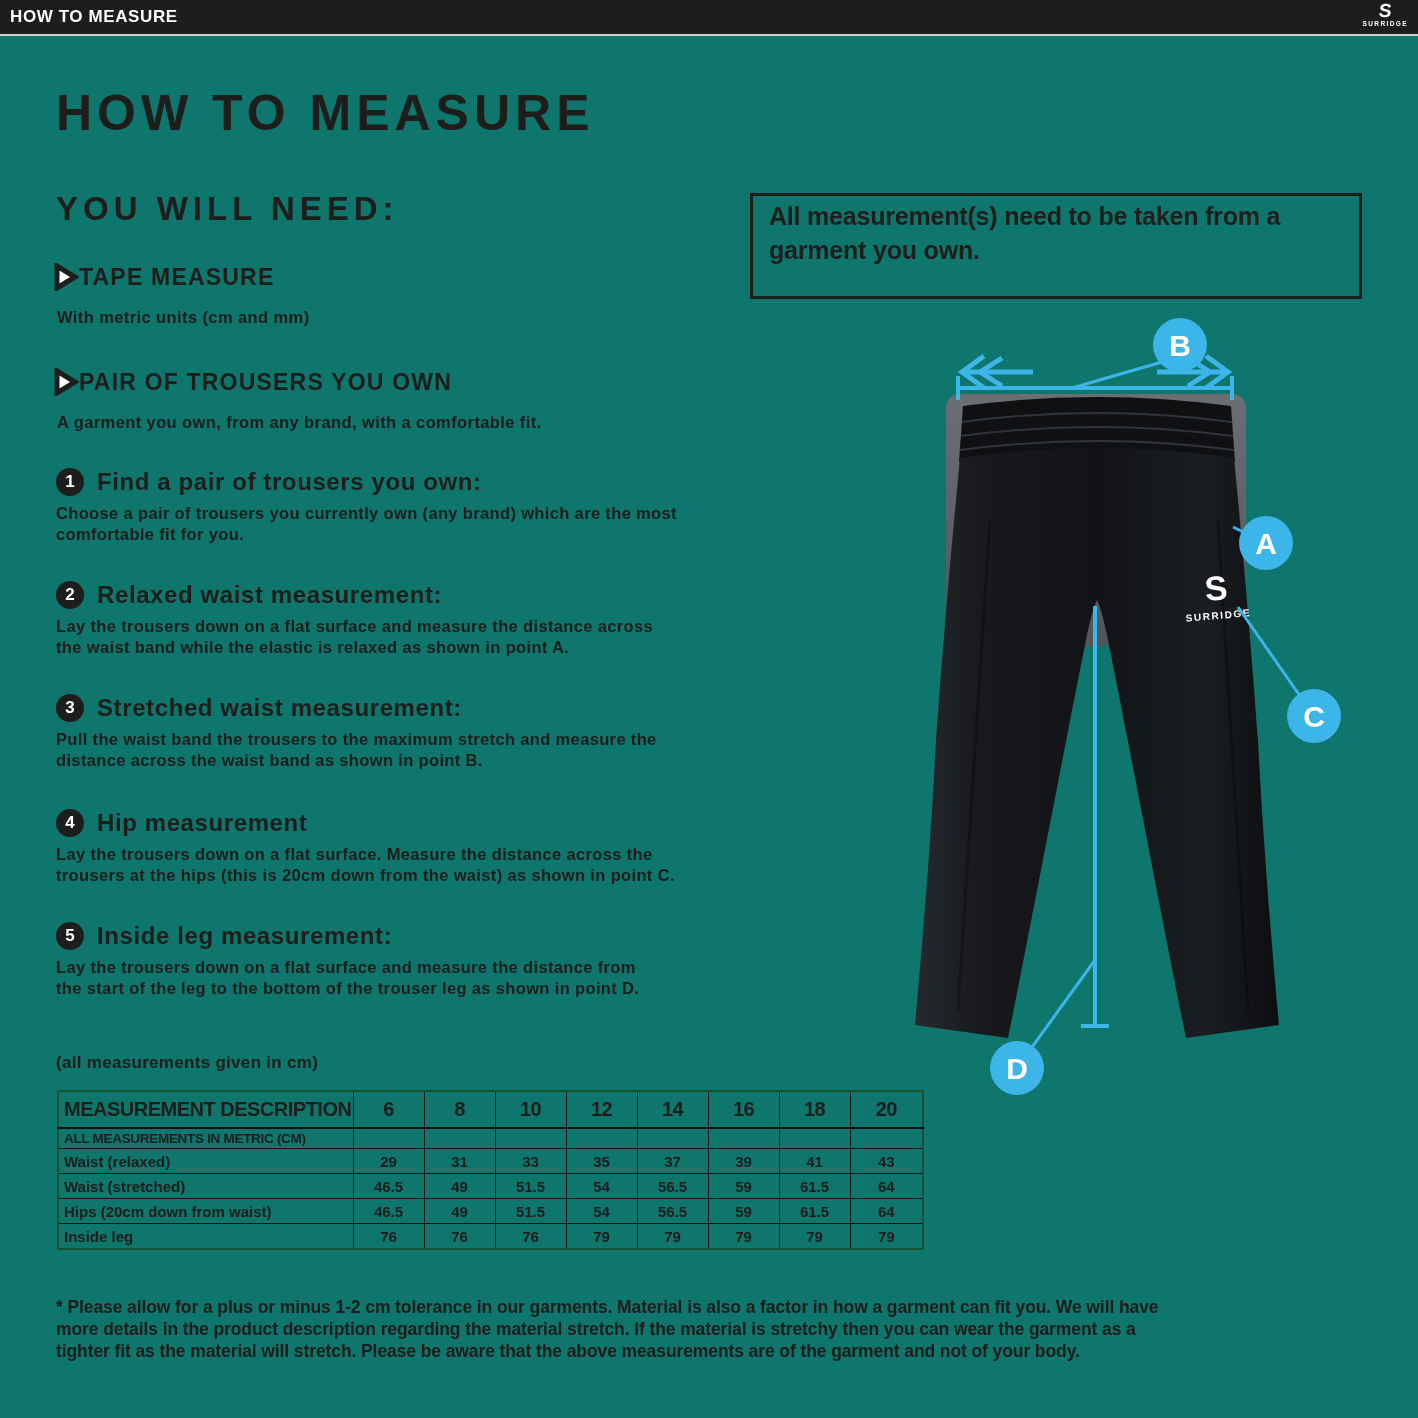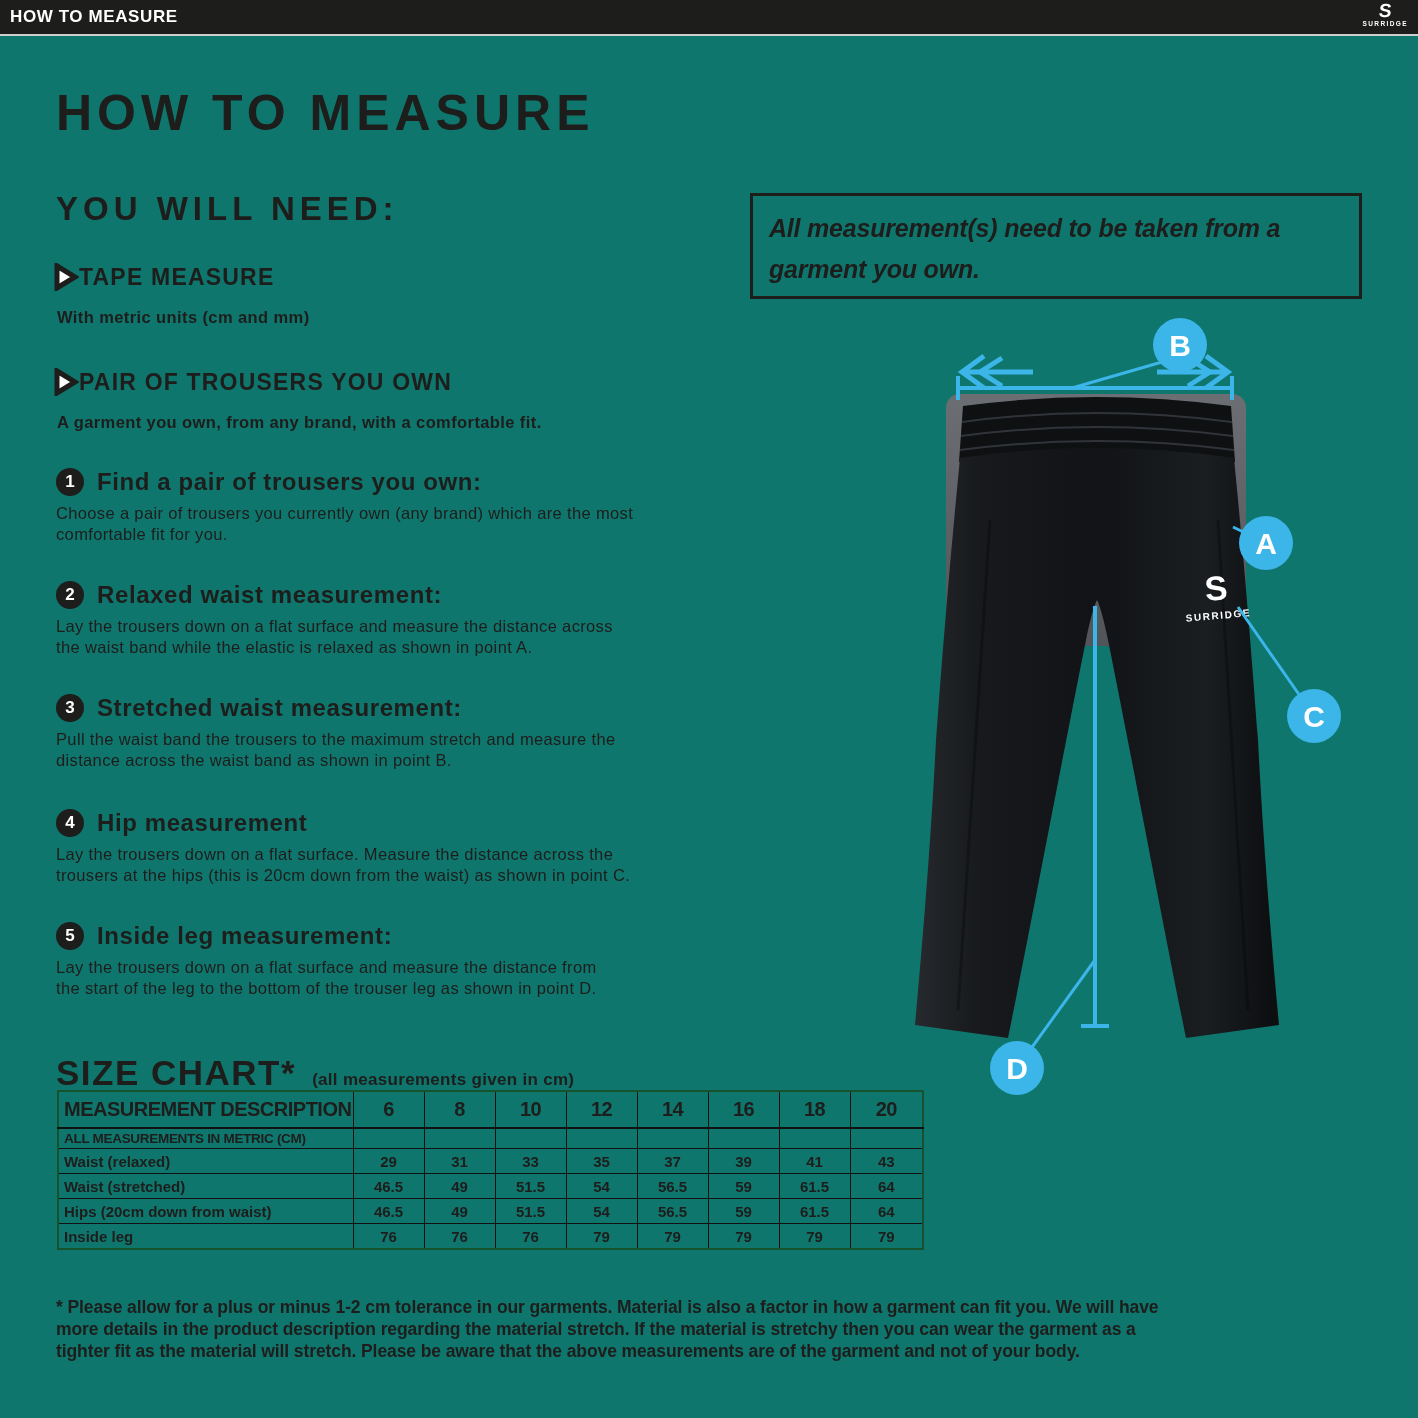--- a/index.html
+++ b/index.html
@@ -25,27 +25,27 @@
   .need-title{font-size:23px;font-weight:800;letter-spacing:1.2px;}
   .need-desc{font-size:16.5px;font-weight:700;letter-spacing:.4px;margin-top:17px;margin-left:4px;}
 
   
   .step{position:absolute;left:56px;width:800px;}
   .step1{top:468px;} .step2{top:581px;} .step3{top:694px;} .step4{top:809px;} .step5{top:922px;}
   .step-head{display:flex;align-items:center;gap:13px;}
   .step-num{width:28px;height:28px;border-radius:50%;background:#1d1d1b;color:#fff;
             font-size:17px;font-weight:800;display:flex;align-items:center;justify-content:center;flex:0 0 28px;}
   .step-title{font-size:24px;font-weight:800;letter-spacing:.6px;}
-  .step-desc{margin-top:7px;font-size:16.5px;font-weight:400;line-height:21px;
+  .step-desc{margin-top:7px;font-size:16.5px;font-weight:700;line-height:21px;
              letter-spacing:.35px;white-space:pre-line;}
 
   
   .note{position:absolute;left:750px;top:193px;width:612px;height:106px;border:3px solid #1d1d1b;
-        box-sizing:border-box;padding:12px 16px;font-size:25px;font-weight:800;line-height:41px;
-        letter-spacing:-0.2px;white-space:pre-line;font-style:italic;}
+        box-sizing:border-box;padding:3px 16px;font-size:25px;font-weight:800;line-height:34px;
+        letter-spacing:-0.2px;white-space:pre-line;}
 
   
   .trousers{position:absolute;left:890px;top:310px;}
 
   
   .sc-head{position:absolute;left:56px;top:1053px;display:flex;align-items:baseline;gap:16px;}
   .sc-title{font-size:35px;font-weight:800;letter-spacing:1.5px;}
   .sc-sub{font-size:17px;font-weight:800;letter-spacing:.3px;}
   table.sizetable{position:absolute;left:57px;top:1090px;border-collapse:collapse;table-layout:fixed;
         width:865px;border:2px solid #14532d;}
@@ -200,21 +200,20 @@
     </g>
     <g fill="#ffffff" text-anchor="middle" font-family="Liberation Sans, sans-serif" font-size="30" font-weight="800">
       <text x="290" y="46">B</text>
       <text x="376" y="244">A</text>
       <text x="424" y="417">C</text>
       <text x="127" y="769">D</text>
     </g>
   </svg>
 
   <div class="sc-head">
-    <span class="sc-title">SIZE CHART*</span>
     <span class="sc-sub">(all measurements given in cm)</span>
   </div>
 
   <table class="sizetable">
     <colgroup>
       <col style="width:295px">
         <col style="width:71px">
         <col style="width:71px">
         <col style="width:71px">
       <col style="width:71px">

